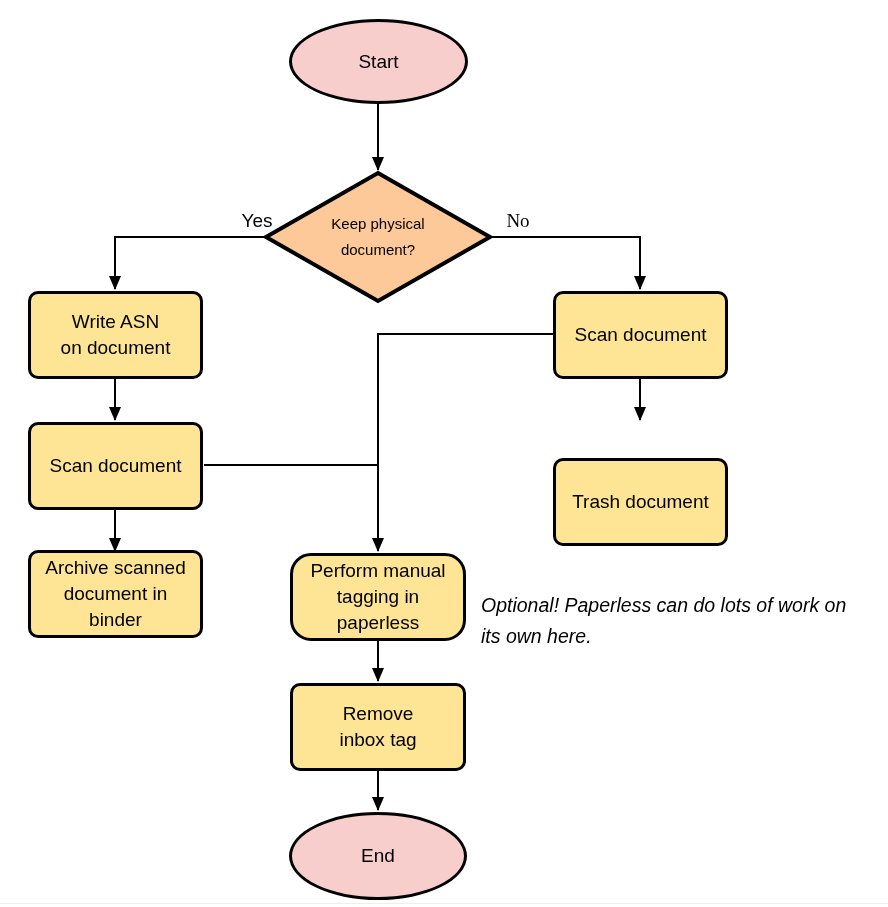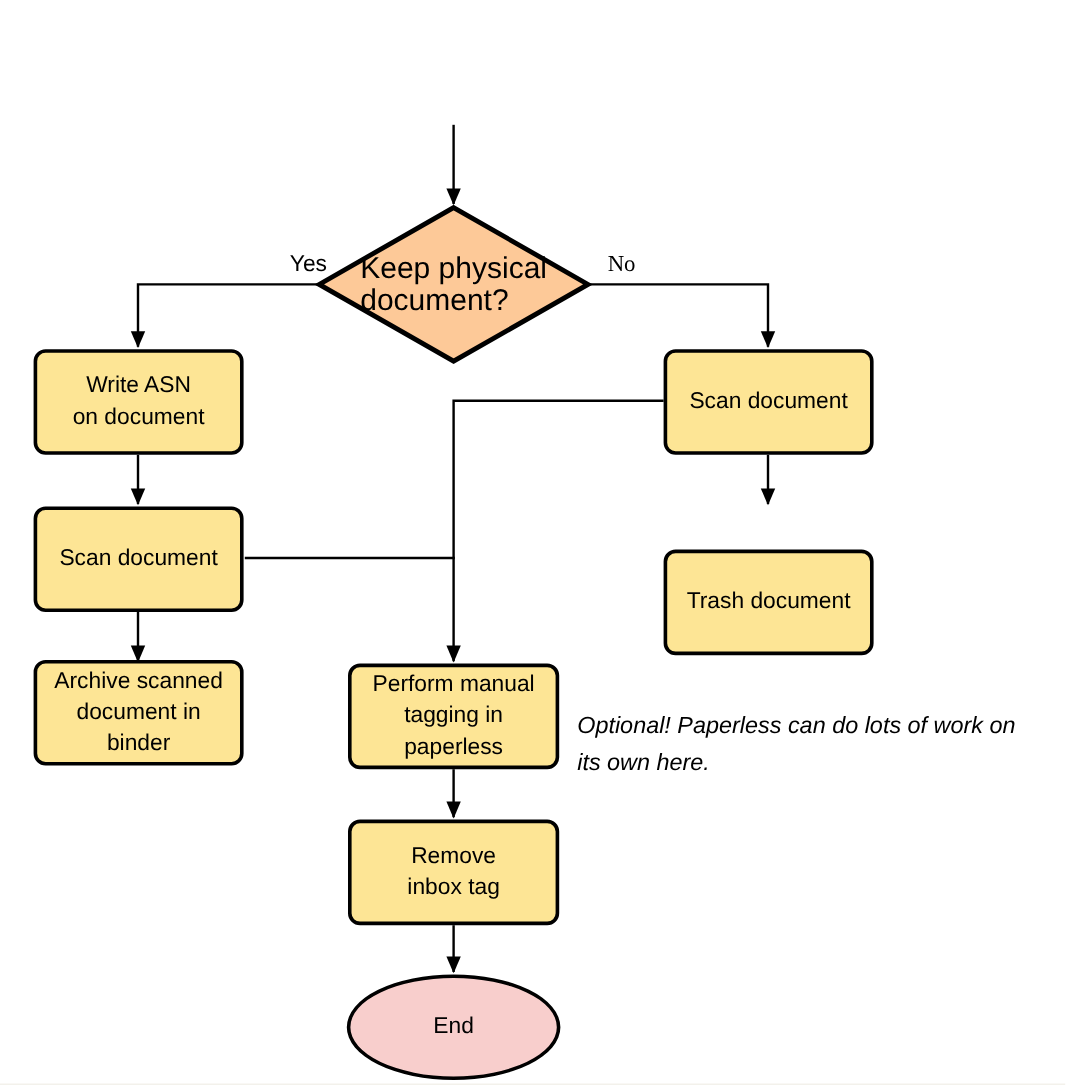--- a/index.html
+++ b/index.html
@@ -51,22 +51,22 @@
   .process {
     background: var(--process-fill, #fde595);
     border: 3px solid #000000;
     border-radius: 10px;
   }
   .decision-label {
     position: absolute;
     display: flex;
     align-items: center;
     justify-content: center;
-    text-align: left;
-    font-size: 25px;
+    text-align: center;
+    font-size: 15px;
     line-height: 26px;
     white-space: pre-line;
   }
   .edge-label {
     position: absolute;
     font-size: 19px;
     line-height: 22px;
     text-align: center;
   }
   .annotation {
@@ -113,20 +113,23 @@
 
     <path class="edge" d="M204,465 L379,465"></path>
 
     <path class="edge" d="M378,641 L378,681" marker-end="url(#arrow)"></path>
 
     <path class="edge" d="M378,771 L378,810" marker-end="url(#arrow)"></path>
 
     <polygon class="decision-shape" points="378,173 490,237 378,301 266,237"></polygon>
   </svg>
 
+  <div class="node terminal" style="left:289px; top:19px; width:179px; height:85px;">
+    <span>Start</span>
+  </div>
 
   <div class="decision-label" style="left:278px; top:196px; width:200px; height:82px;">Keep physical
 document?</div>
 
   <div class="edge-label" style="left:208px; top:210px; width:42px;margin-left:28px;">Yes</div>
   <div class="edge-label" style="left:498px; top:210px; width:40px;font-family:Liberation Serif, serif;">No</div>
 
   <div class="node process" style="left:28px; top:291px; width:175px; height:88px;">
     <span>Write ASN
 on document</span>
@@ -140,21 +143,21 @@
 binder</span>
   </div>
 
   <div class="node process" style="left:553px; top:291px; width:175px; height:88px;">
     <span>Scan document</span>
   </div>
   <div class="node process" style="left:553px; top:422px; width:175px; height:88px;margin-top:36px;">
     <span>Trash document</span>
   </div>
 
-  <div class="node process" style="left:290px; top:553px; width:176px; height:88px;">
+  <div class="node process" style="left:290px; top:553px; width:176px; height:88px;border-radius:21px;">
     <span>Perform manual
 tagging in
 paperless</span>
   </div>
   <div class="node terminal" style="left:289px; top:812px; width:178px; height:88px;">
     <span>End</span>
   </div>
 
   <div class="node process" style="left:290px; top:683px; width:176px; height:88px;">
     <span>Remove

